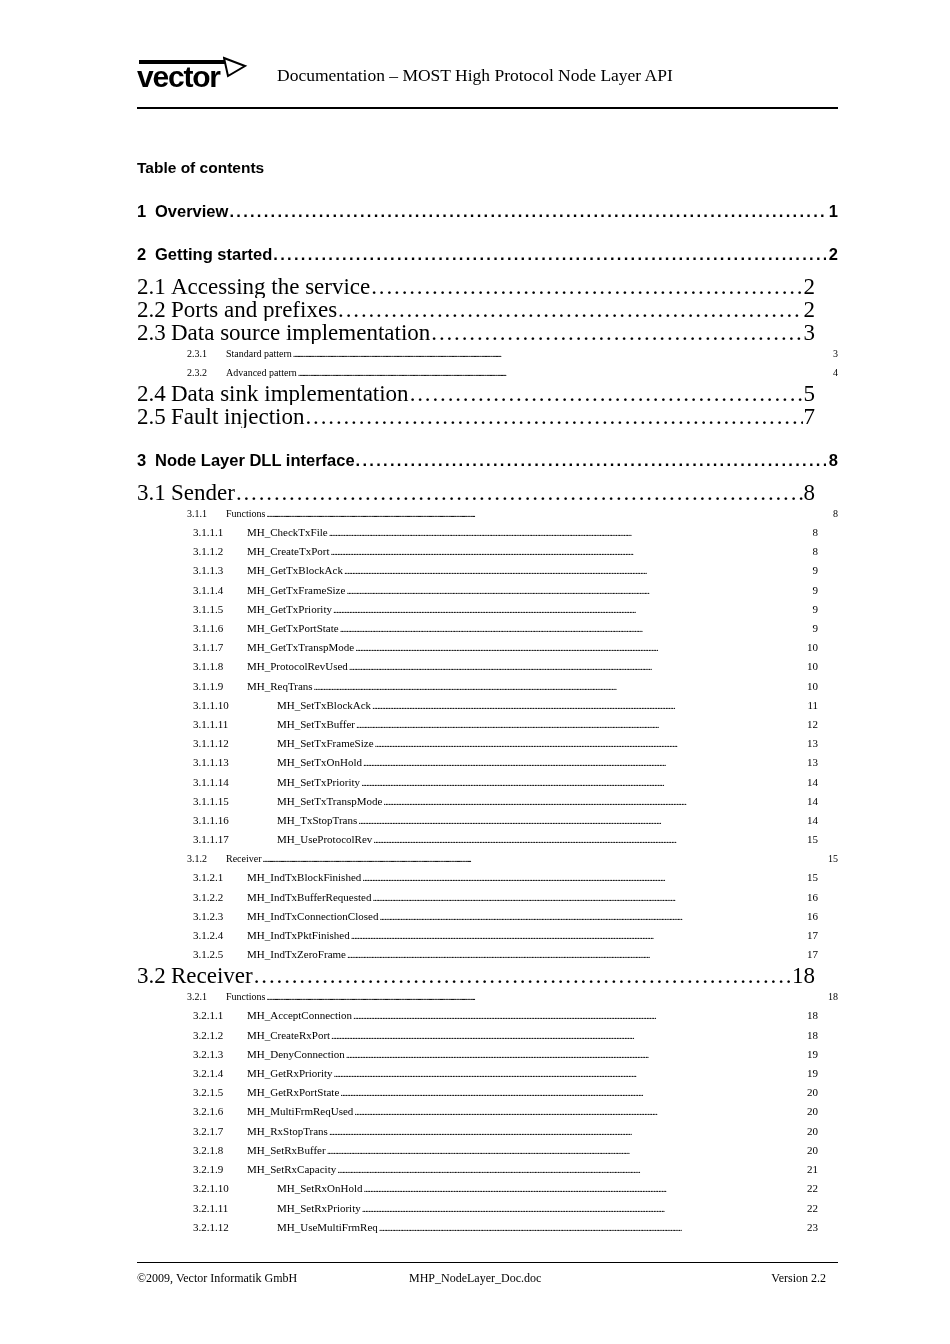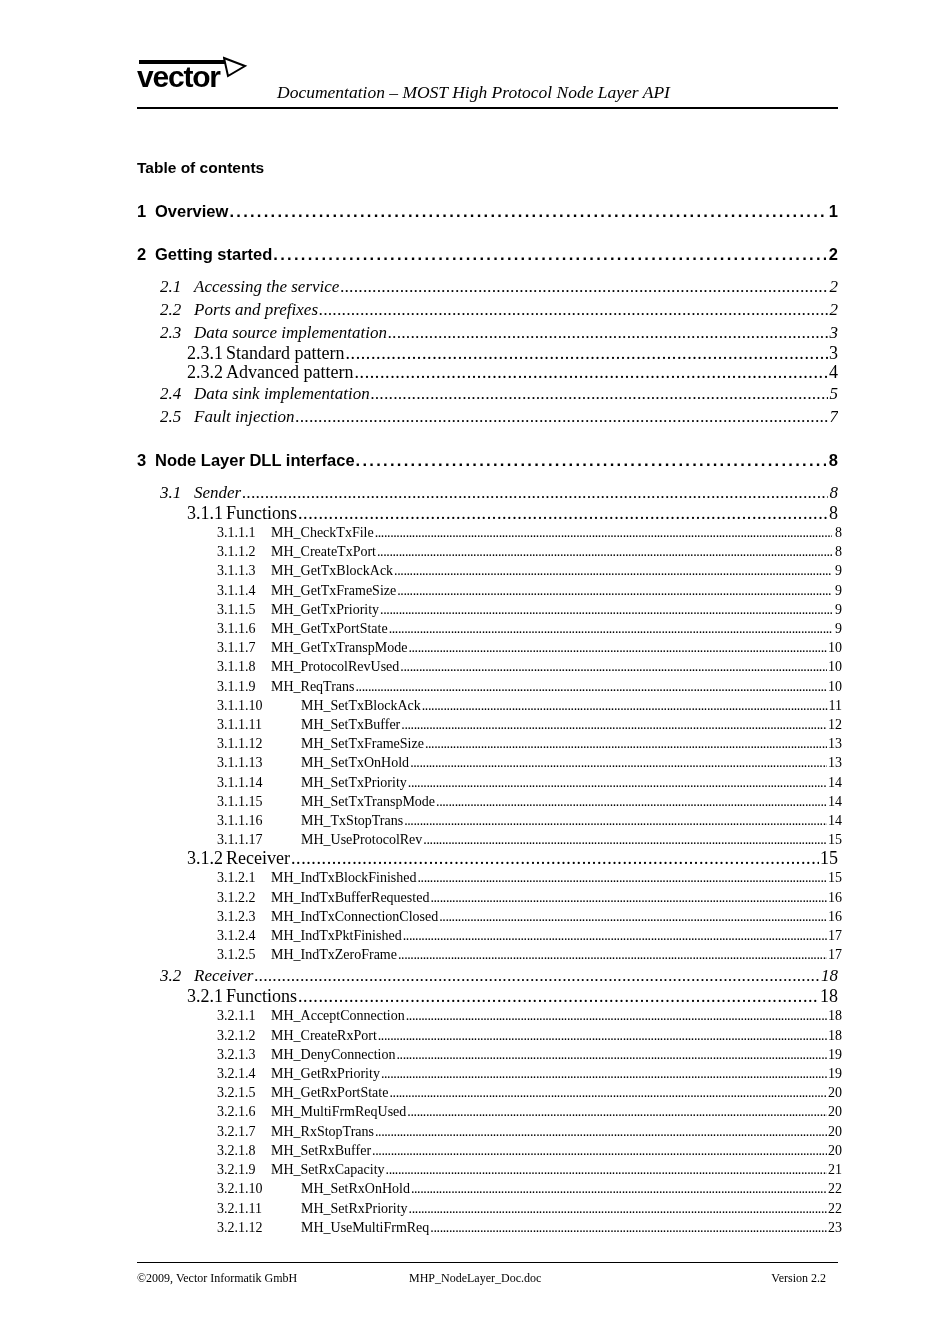--- a/index.html
+++ b/index.html
@@ -61,27 +61,26 @@
     position: absolute;
     left: 86px;
     top: 2px;
     width: 0; height: 0;
   }
   .logo-arrow svg { display:block; }
 
   .header-title {
     position: absolute;
     left: 140px;
-    top: 32px;
+    top: 15px;
     font-family: "Liberation Serif", "DejaVu Serif", serif;
     font-size: 17.5px;
     line-height: 20px;
     white-space: nowrap;
     color: #000000;
-    font-style: italic;
   }
   .header-rule {
     position: absolute;
     left: 137px;
     top: 107px;
     width: 701px;
     height: 2px;
     background: #000000;
   }
 
@@ -142,44 +141,42 @@
     width: 701px;
     margin-top: 22px;
     margin-bottom: 10px;
   }
   .lvl1 .num { width: 18px; }
   .lvl1 .pg { min-width: 11px; }
   .lvl1 .leader::after { letter-spacing: -0.4px; }
 
   
   .lvl2 {
-    font-size: 17px;
+    font-size: 23px;
     line-height: 23px;
-    margin-left: 23px;
     width: 678px;
-    font-style: italic;
   }
   .lvl2 .num { width: 34px; }
   .lvl2 .pg { min-width: 9px; }
 
   
   .lvl3 {
-    font-size: 18px;
+    font-size: 10px;
     line-height: 19px;
     margin-left: 50px;
     width: 651px;
   }
   .lvl3 .num { width: 39px; }
   .lvl3 .pg { min-width: 8px; }
 
   
   .lvl4 {
-    font-size: 14px;
+    font-size: 11px;
     line-height: 19.2px;
-    margin-left: 80px;
+    margin-left: 56px;
     width: 625px;
   }
   .lvl4 .num { width: 54px; }
   .lvl4 .pg { min-width: 9px; }
 
   
   .lvl4.wide .num { width: 84px; }
 
   
   .footer-rule {

